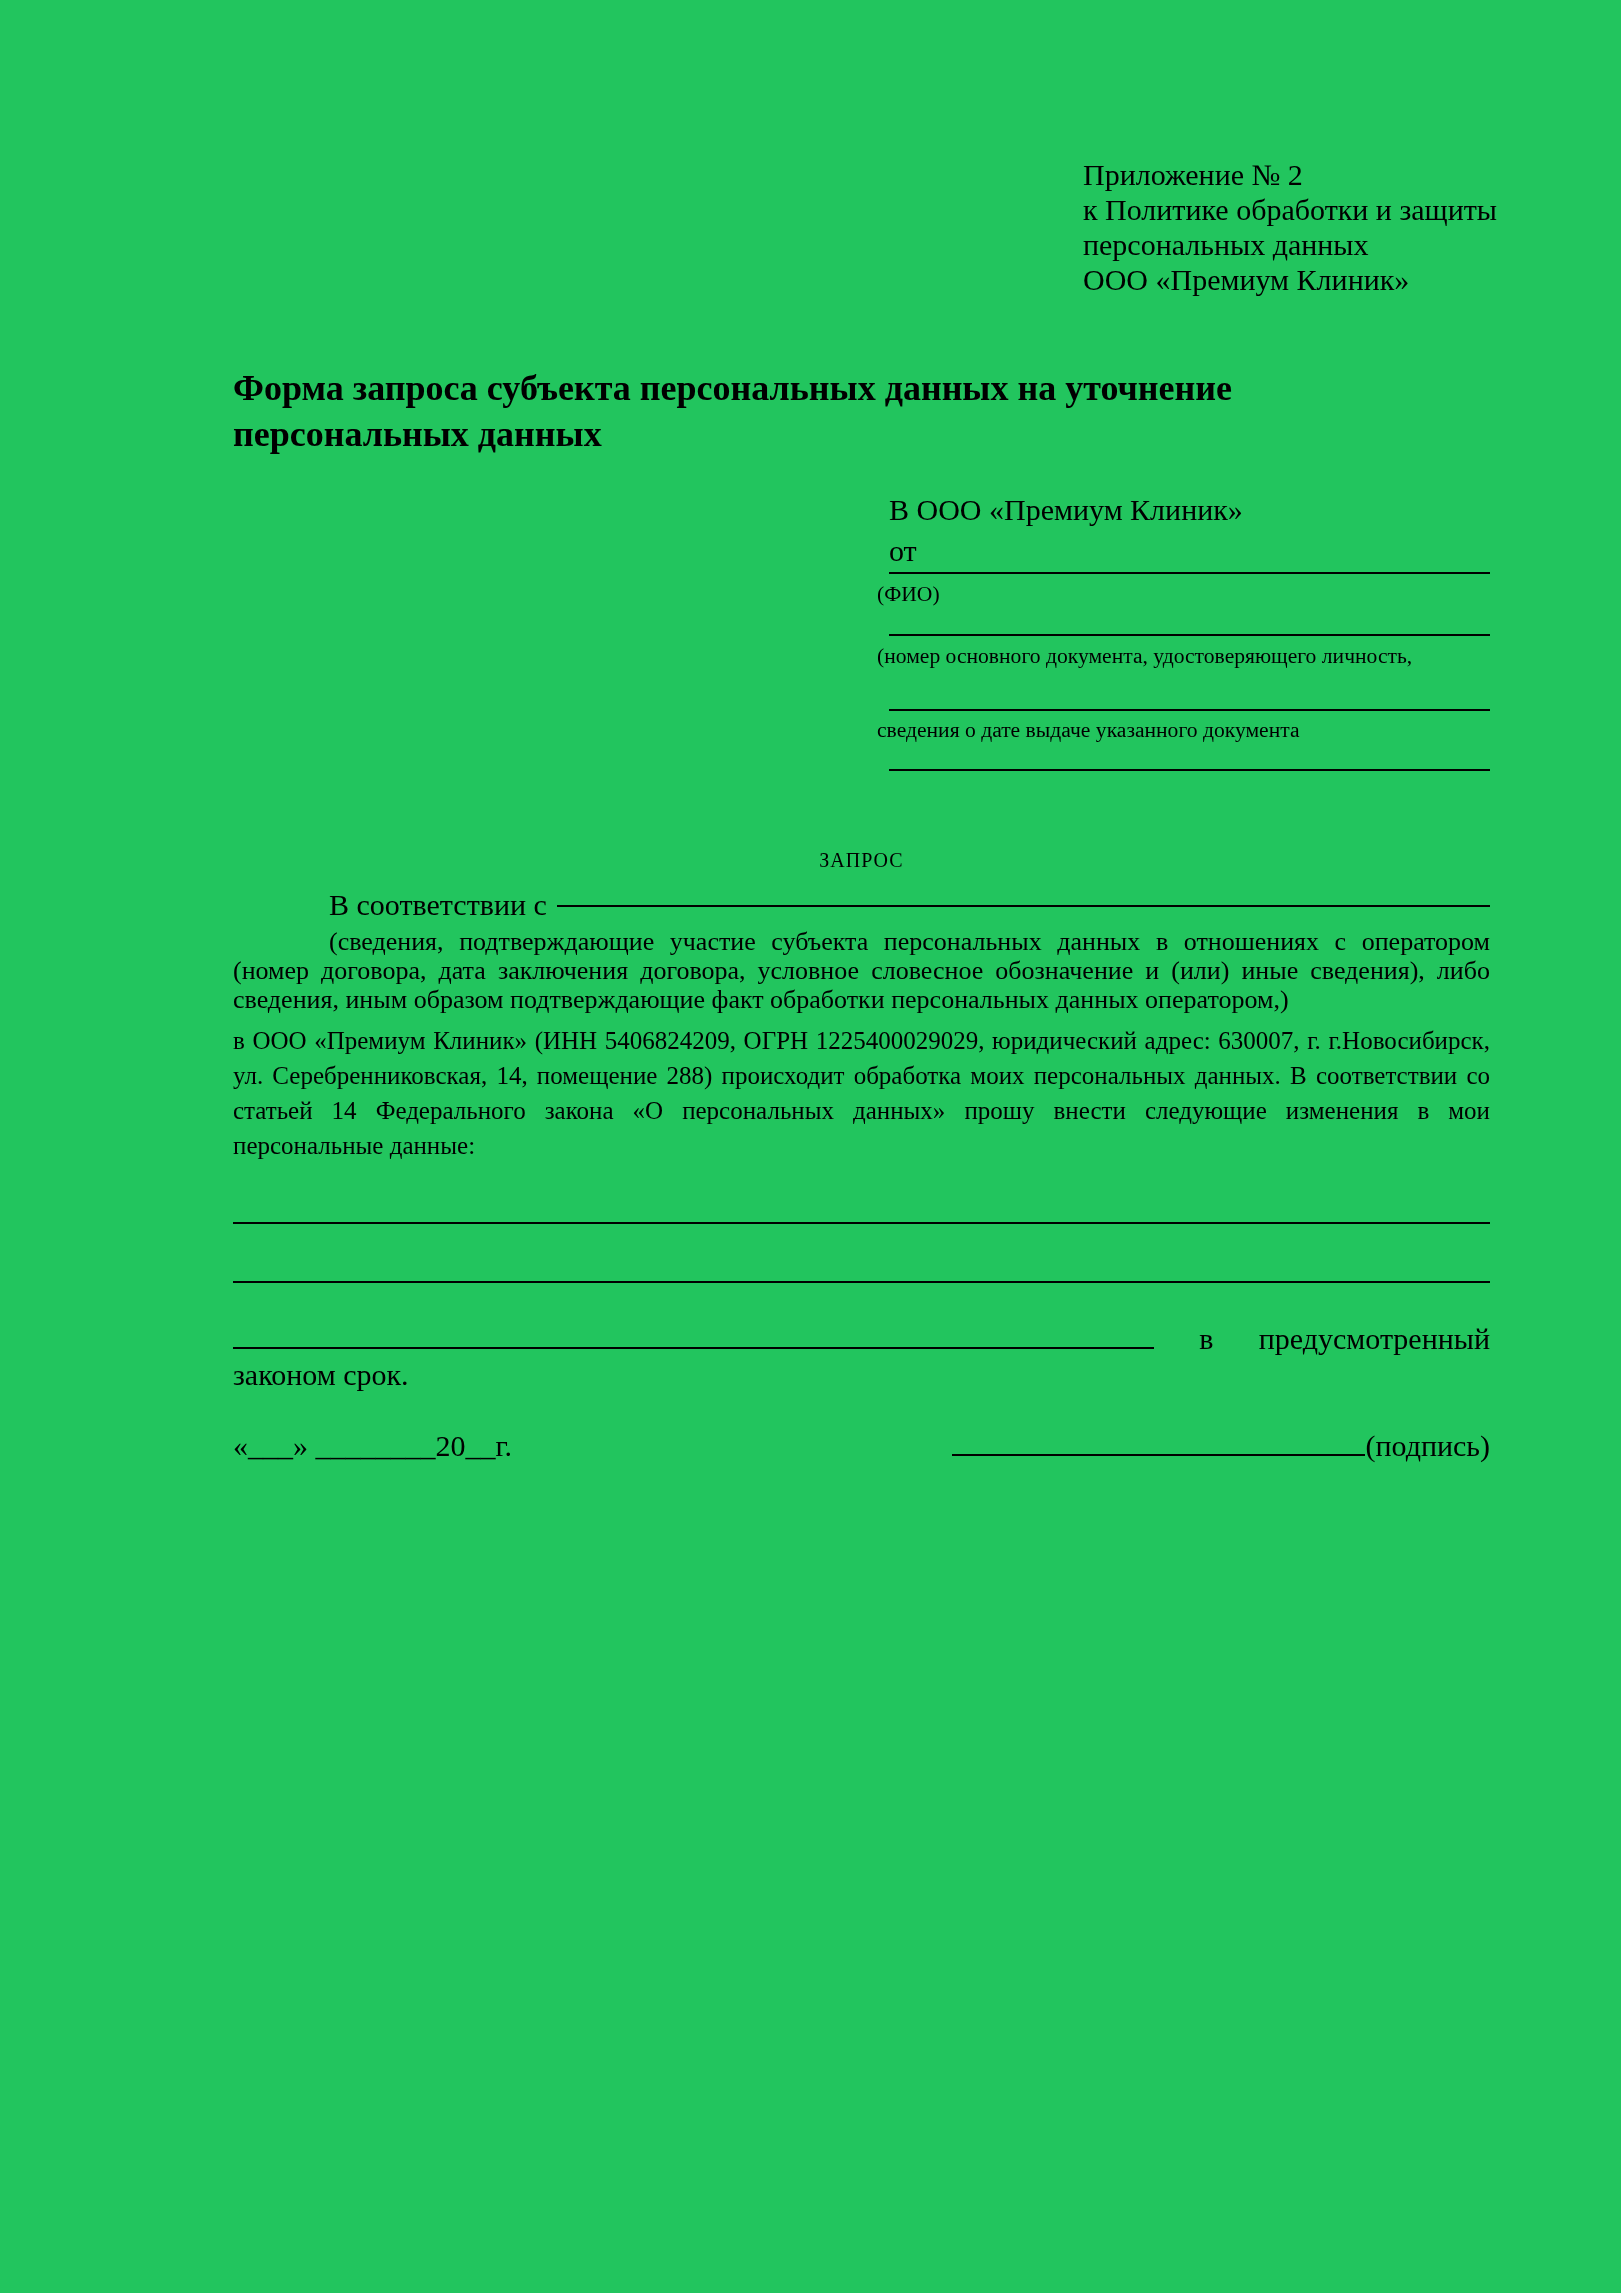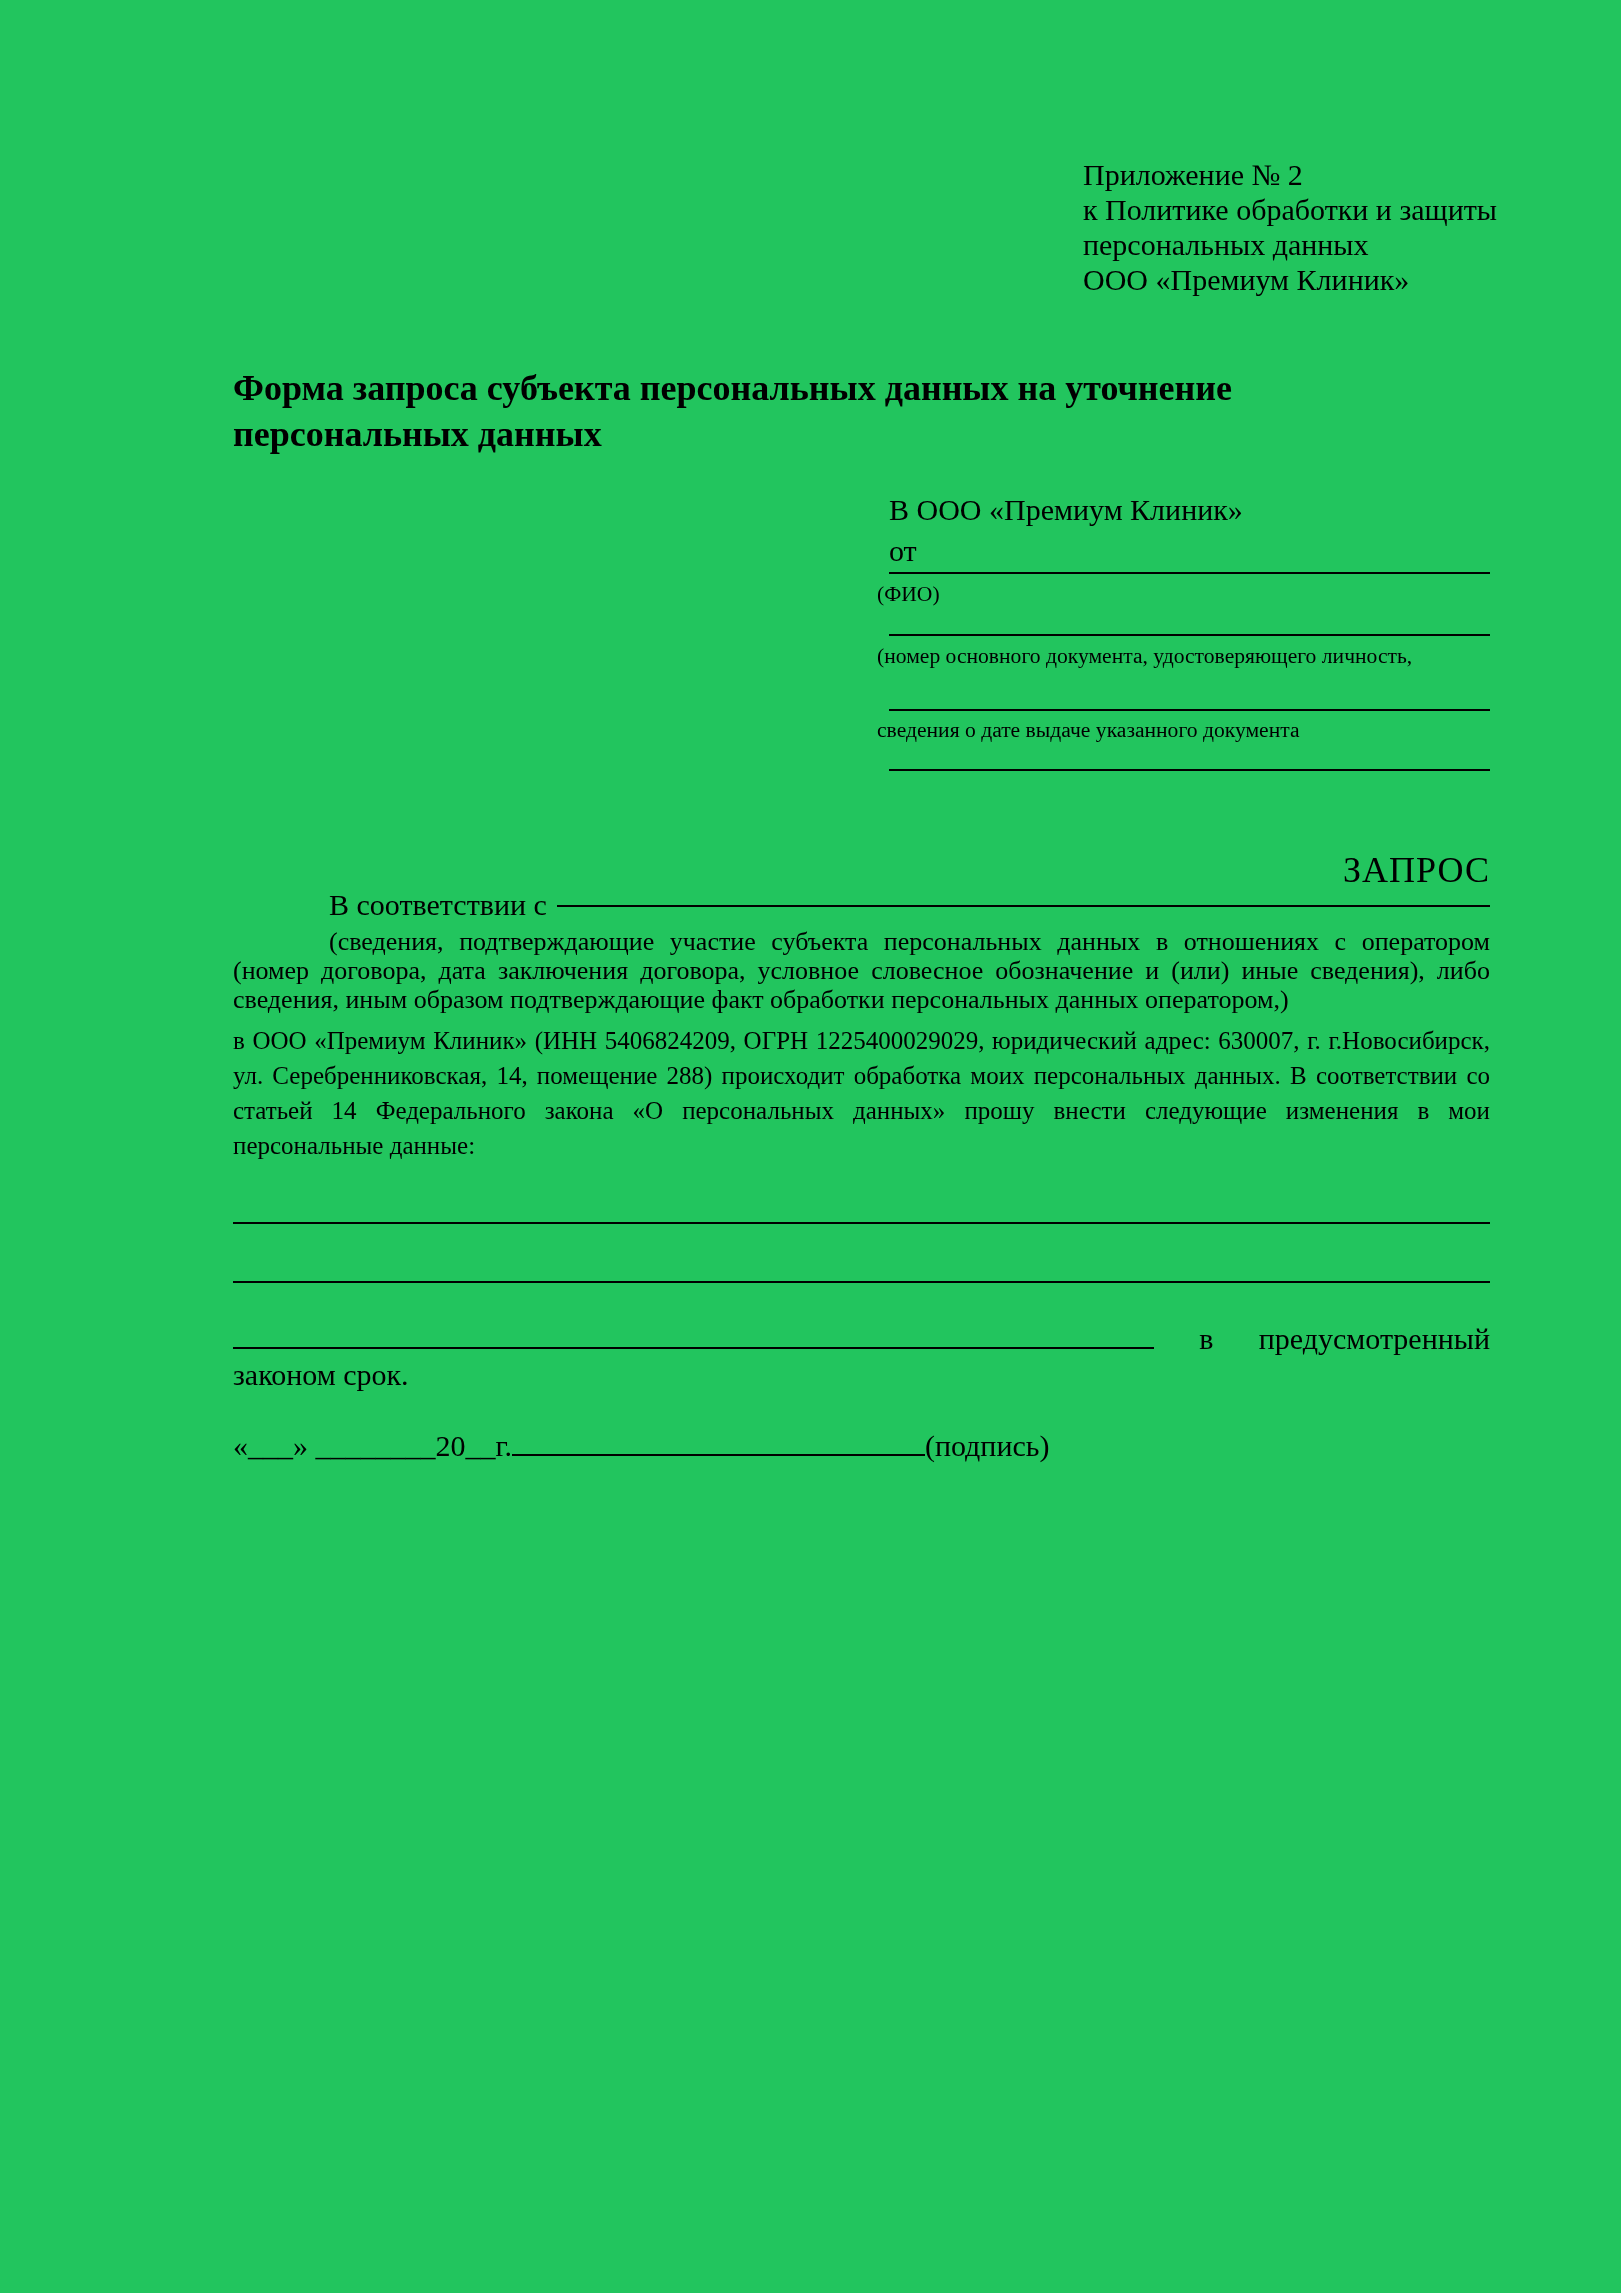--- a/index.html
+++ b/index.html
@@ -31,21 +31,21 @@
     position:absolute;left:877px;width:624px;
     font-size:21.6px;line-height:27.4px;white-space:nowrap;
   }
   .ln1{top:572px;} .cap1{top:581px;}
   .ln2{top:634px;} .cap2{top:643px;}
   .ln3{top:709px;} .cap3{top:717px;}
   .ln4{top:769px;} .cap4{top:778px;}
   
   .request-heading{
     position:absolute;left:233px;top:849px;width:1257px;
-    font-size:36px;text-align:right;letter-spacing:1px;
+    font-size:20px;text-align:center;letter-spacing:1px;
   }
   .basis-row{
     position:absolute;left:233px;top:888px;width:1257px;
     display:flex;align-items:center;font-size:30px;
   }
   .basis-row .lead{padding-left:96px;white-space:nowrap;}
   .fill-line{flex:1;border-bottom:2.9px solid #000;height:2.9px;margin-left:9.8px;}
   .basis-footnote{
     position:absolute;left:233px;top:927px;width:1257px;
     font-size:26px;line-height:29px;text-align:justify;text-indent:96px;
@@ -62,21 +62,21 @@
   }
   .reply-line2{
     position:absolute;left:233px;top:1322px;width:1257px;
     display:flex;align-items:baseline;justify-content:space-between;font-size:30px;
   }
   .addr-blank{width:921px;border-bottom:2.9px solid #000;height:2.9px;}
   .reply-line3{position:absolute;left:233px;top:1358px;font-size:30px;}
   
   .date-row{
     position:absolute;left:233px;top:1429px;width:1257px;
-    display:flex;align-items:baseline;justify-content:flex-start;font-size:30px;
+    display:flex;align-items:baseline;justify-content:space-between;font-size:30px;
   }
   .sig-group{white-space:nowrap;}
   .sig-line{display:inline-block;width:413px;border-bottom:2.9px solid #000;height:2px;}
 </style>
 </head>
 <body>
 
 <div class="page">
 
   <div class="header-note">

